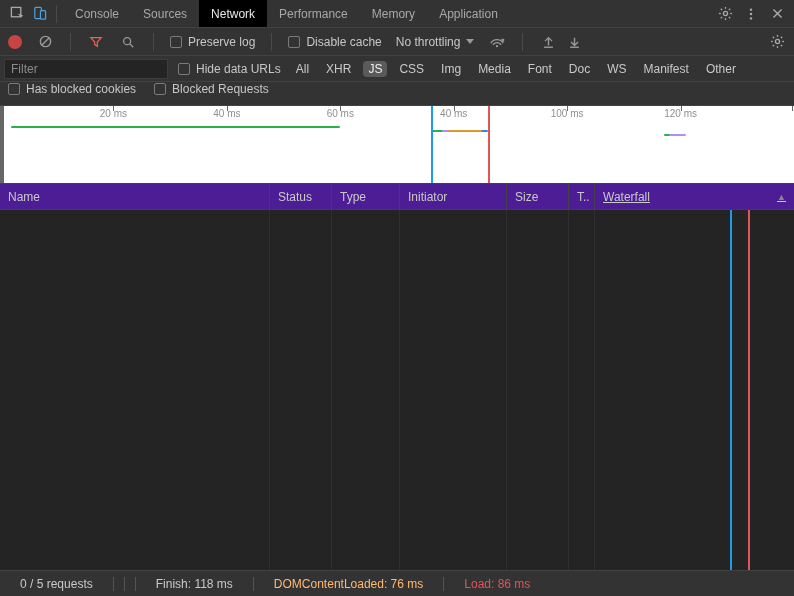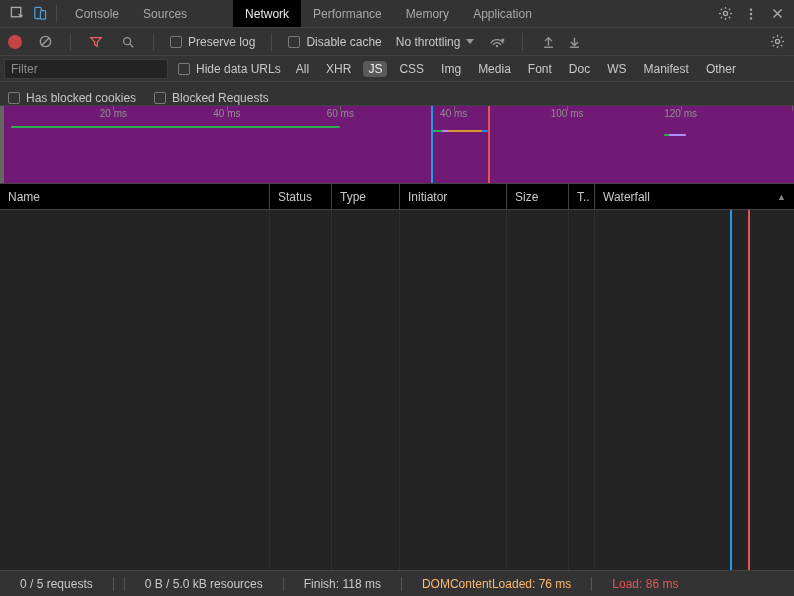--- a/index.html
+++ b/index.html
@@ -31,21 +31,21 @@
   }
   .tabbar .sep { width: 1px; height: 18px; background:#4a4a4a; margin: 0 6px; }
   .tabs { display:flex; height:100%; }
   .tab {
     padding: 0 12px;
     height:100%;
     display:flex; align-items:center;
     color:#a8a8a8;
     cursor:pointer;
   }
-  .tab.active { background:#000; color:#e8e8e8;margin-left:34px; }
+  .tab.active { background:#000; color:#e8e8e8; }
   .tabbar-right { margin-left:auto; display:flex; align-items:center; padding-right:6px; gap:4px; }
 
   
   .toolbar2 {
     height: 28px;
     background:#333333;
     border-bottom:1px solid #424242;
     display:flex; align-items:center;
     padding: 0 8px;
     gap: 14px;
@@ -93,30 +93,30 @@
   }
   .filter-input::placeholder { color:#8c8c8c; }
   .filtertype { cursor:pointer; padding:1px 5px; border-radius:4px; }
   .filtertype.active { background:#5a5a5a; color:#eee; }
 
   
   .optionsbar {
     height: 24px;
     background:#333333;
     border-bottom:1px solid #424242;
-    display:flex; align-items:flex-end;
+    display:flex; align-items:flex-start;
     gap: 18px;
     padding-left:8px;
     color:#c9c9c9;
   }
 
   
   .overview {
     height: 78px;
-    background:#701a75;
+    background:#ffffff;
     border-bottom:1px solid #424242;
     position:relative;
     overflow:hidden;
   }
   .ov-tick {
     position:absolute; top:2px; color:#8f8f8f; font-size:10px;
     transform: translateX(-50%);
     white-space:nowrap;
   }
   .ov-tick-line {
@@ -128,33 +128,33 @@
   .ov-line {
     position:absolute; top:0; bottom:0; width:2px;
   }
   .ov-handle {
     position:absolute; top:0; bottom:0; width:4px; background:#666; cursor:ew-resize;
   }
 
   
   .tablehdr {
     height: 26px;
-    background:#000000;
+    background:#4c1d95;
     border-bottom:1px solid #424242;
     display:flex;
     color:#c9c9c9;
   }
   .th {
     border-right:1px solid #424242;
     padding:6px 8px;
     display:flex; align-items:center;
     cursor:pointer;
     white-space:nowrap; overflow:hidden;
   }
-  .th:last-child { border-right:none; }
+  .th:last-child { border-right:none;text-decoration:underline; }
   .th .sort-ind { margin-left:auto; font-size:9px; color:#888; }
 
   
   .tablebody {
     flex:1;
     background:#242424;
     display:flex;
     position:relative;
   }
   .waterfall-area {
@@ -408,21 +408,20 @@
       <div class="waterfall-area">
         <div class="wf-line" style="left: 135.32px; background: rgb(29, 156, 230);"></div>
         <div class="wf-line" style="left: 153.23px; background: rgb(224, 85, 85);"></div>
       </div>
     </div>
 
   <div class="statusbar">
     <span class="status-seg">0 / 5 requests</span>
     <span class="status-sep"></span>
     <span class="status-sep"></span>
-    <span class="status-seg">0 B / 5.0 kB resources</span>
     <span class="status-sep"></span>
     <span class="status-seg">Finish: 118 ms</span>
     <span class="status-sep"></span>
     <span class="status-seg dcl">DOMContentLoaded: 76 ms</span>
     <span class="status-sep"></span>
     <span class="status-seg load">Load: 86 ms</span>
   </div>
 
 </div>
 

